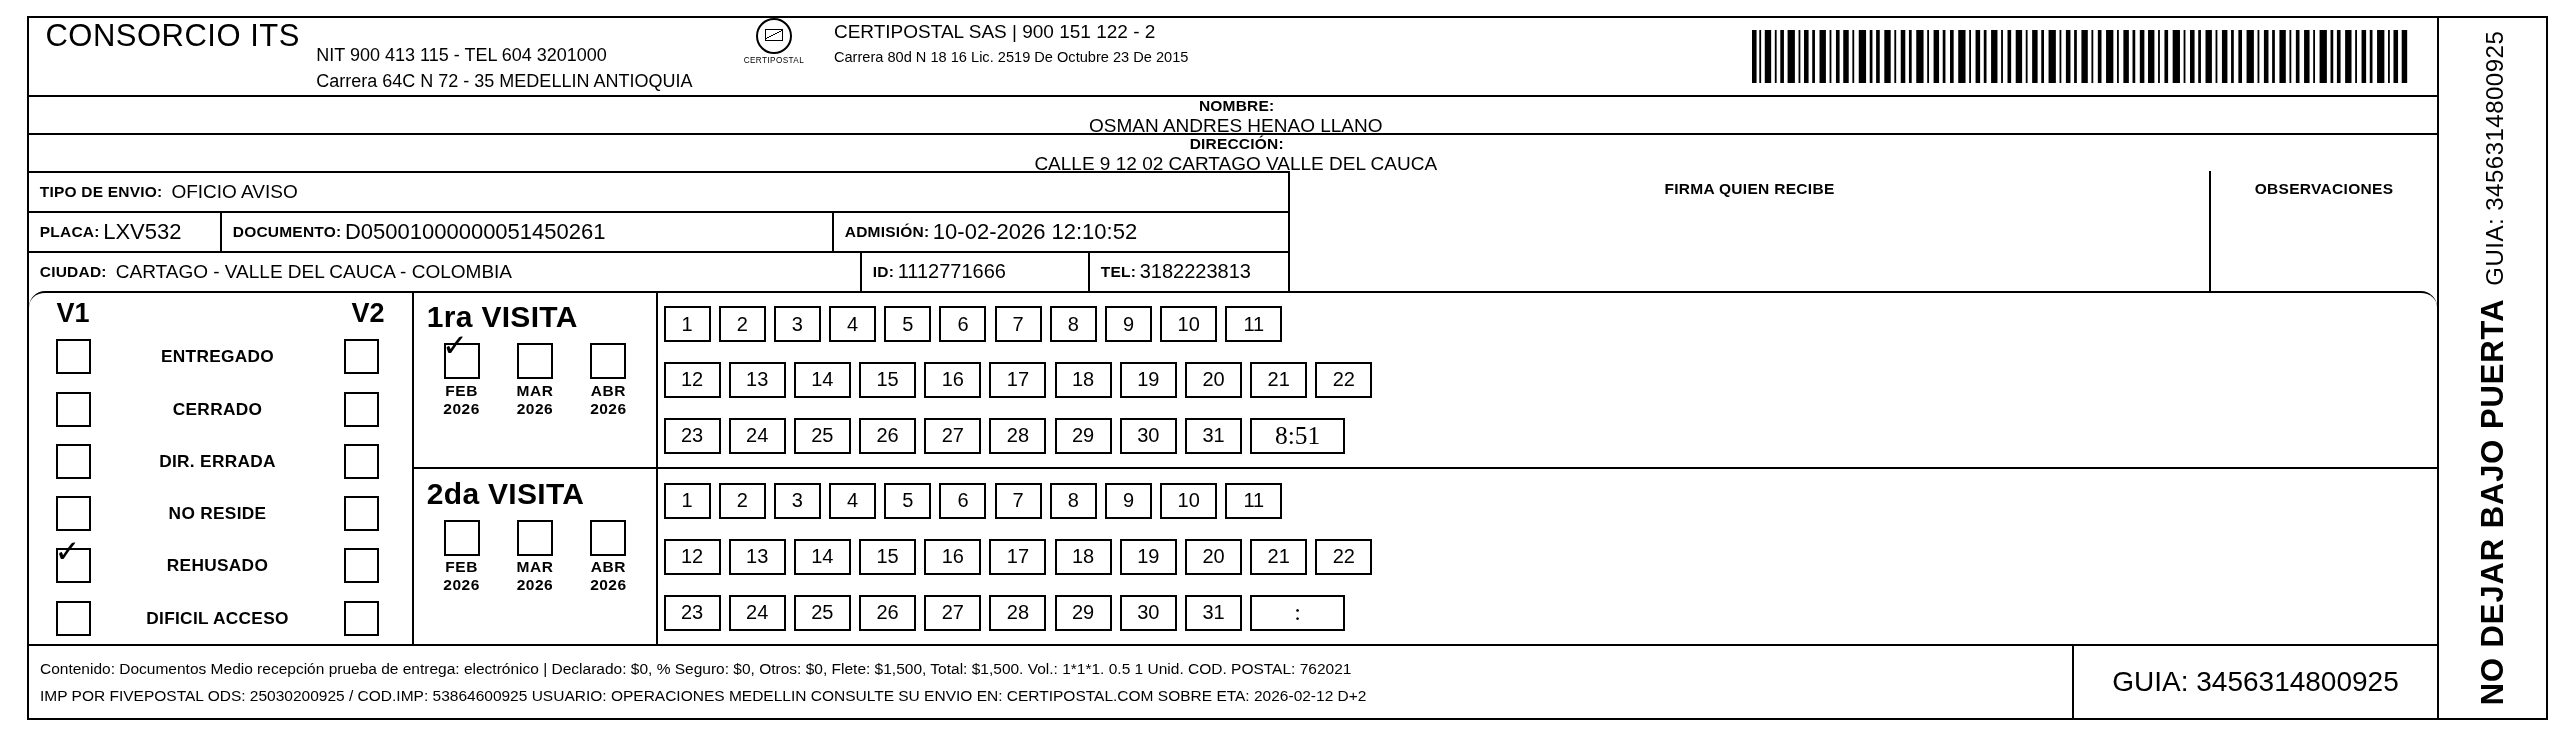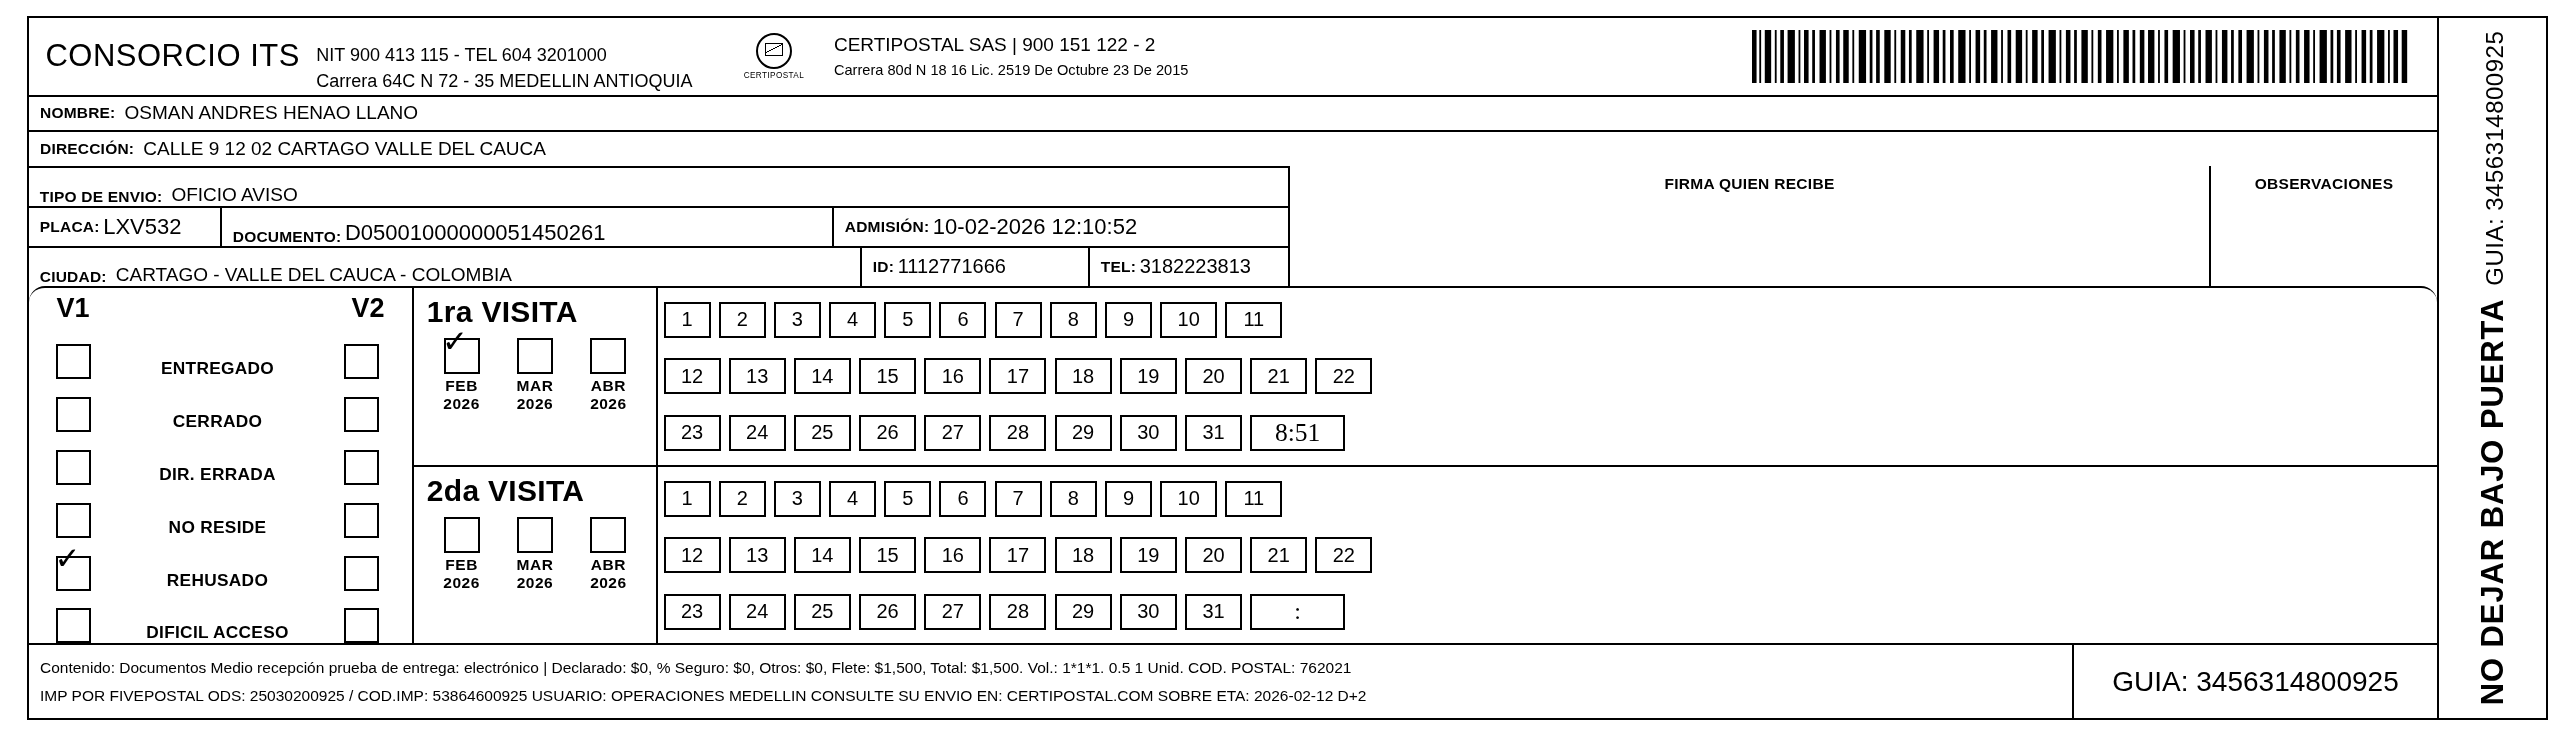--- a/index.html
+++ b/index.html
@@ -36,21 +36,20 @@
   .rightrail {
     width: 109px;
     border-left: 2.7px solid #000;
     box-sizing: border-box;
     position: relative;
   }
   
   .headerband {
     height: 78px;
     display: flex;
-    align-items: center;
     box-sizing: border-box;
     padding: 0 3.6px;
   }
   .brand {
     font-size: 31px;
     letter-spacing: 0.5px;
     padding: 0 16.4px 0 12.8px;
     white-space: nowrap;
   }
   .nitblock {
@@ -112,20 +111,21 @@
     height: 53px;
     width: 657px;
     display: block;
   }
   
   .row {
     border-top: 2.7px solid #000;
     box-sizing: border-box;
     display: flex;
     align-items: center;
+    flex-direction: column;
   }
   .r-nombre, .r-direccion, .r-tipo { height: 38px; }
   .lbl-s {
     font-size: 15.5px; font-weight: bold;
     padding: 0 3.6px 0 11px;
     white-space: nowrap;
     letter-spacing: 0.2px;
   }
   .val-h {
     font-size: 19px;
@@ -162,21 +162,21 @@
   }
   
   .subrow {
     display: flex; align-items: center;
     height: 40px;
     box-sizing: border-box;
   }
   .subrow.top { border-top: 2.7px solid #000; }
   .cell-bd { border-left: 2.7px solid #000; }
   .cellpad { padding: 0 9px; display: flex; align-items: center; height: 100%; box-sizing: border-box; }
-  .grow { flex: 1 1 auto; min-width: 0; align-items: flex-end; }
+  .grow { flex: 1 1 auto; min-width: 0; }
   .val-m { font-size: 22px; white-space: nowrap; }
   .val-m2 { font-size: 20px; white-space: nowrap; }
   
   .visitarea {
     display: flex;
     flex-direction: row;
     border-top: 2.7px solid #000;
     box-sizing: border-box;
     flex: 1 1 auto;
     min-height: 0;
@@ -192,21 +192,21 @@
   .vhead {
     display: flex;
     align-items: flex-end;
     font-size: 27px; font-weight: bold;
     padding: 1.8px 0 1.8px 0;
   }
   .vhead .v1 { width: 88px; text-align: center; }
   .vhead .v2 { width: 88px; text-align: center; }
   .vhead .mid { flex: 1 1 auto; }
   .optrow {
-    display: flex; align-items: flex-end;
+    display: flex; align-items: center;
     height: 57px;
   }
   .box {
     width: 35px; height: 35px;
     border: 2.3px solid #000;
     box-sizing: border-box;
     position: relative;
   }
   .optrow .b1 { margin-left: 27px; }
   .optrow .txt {

